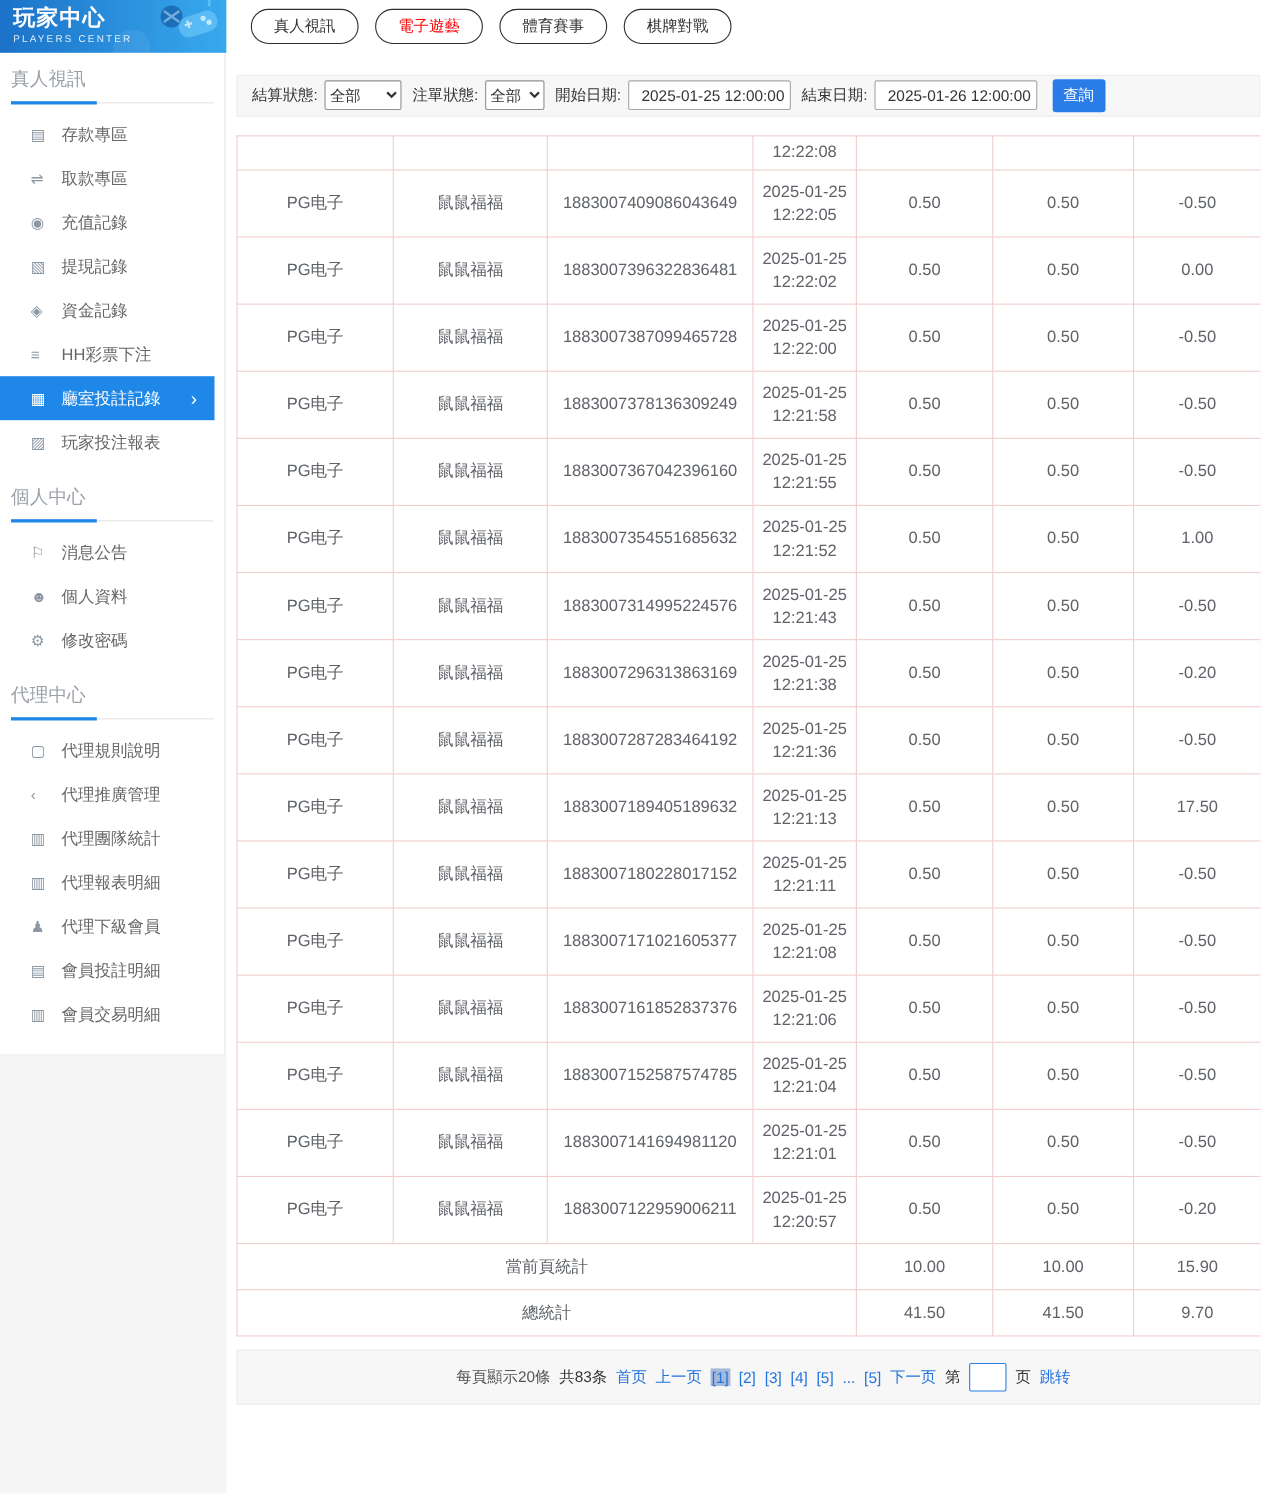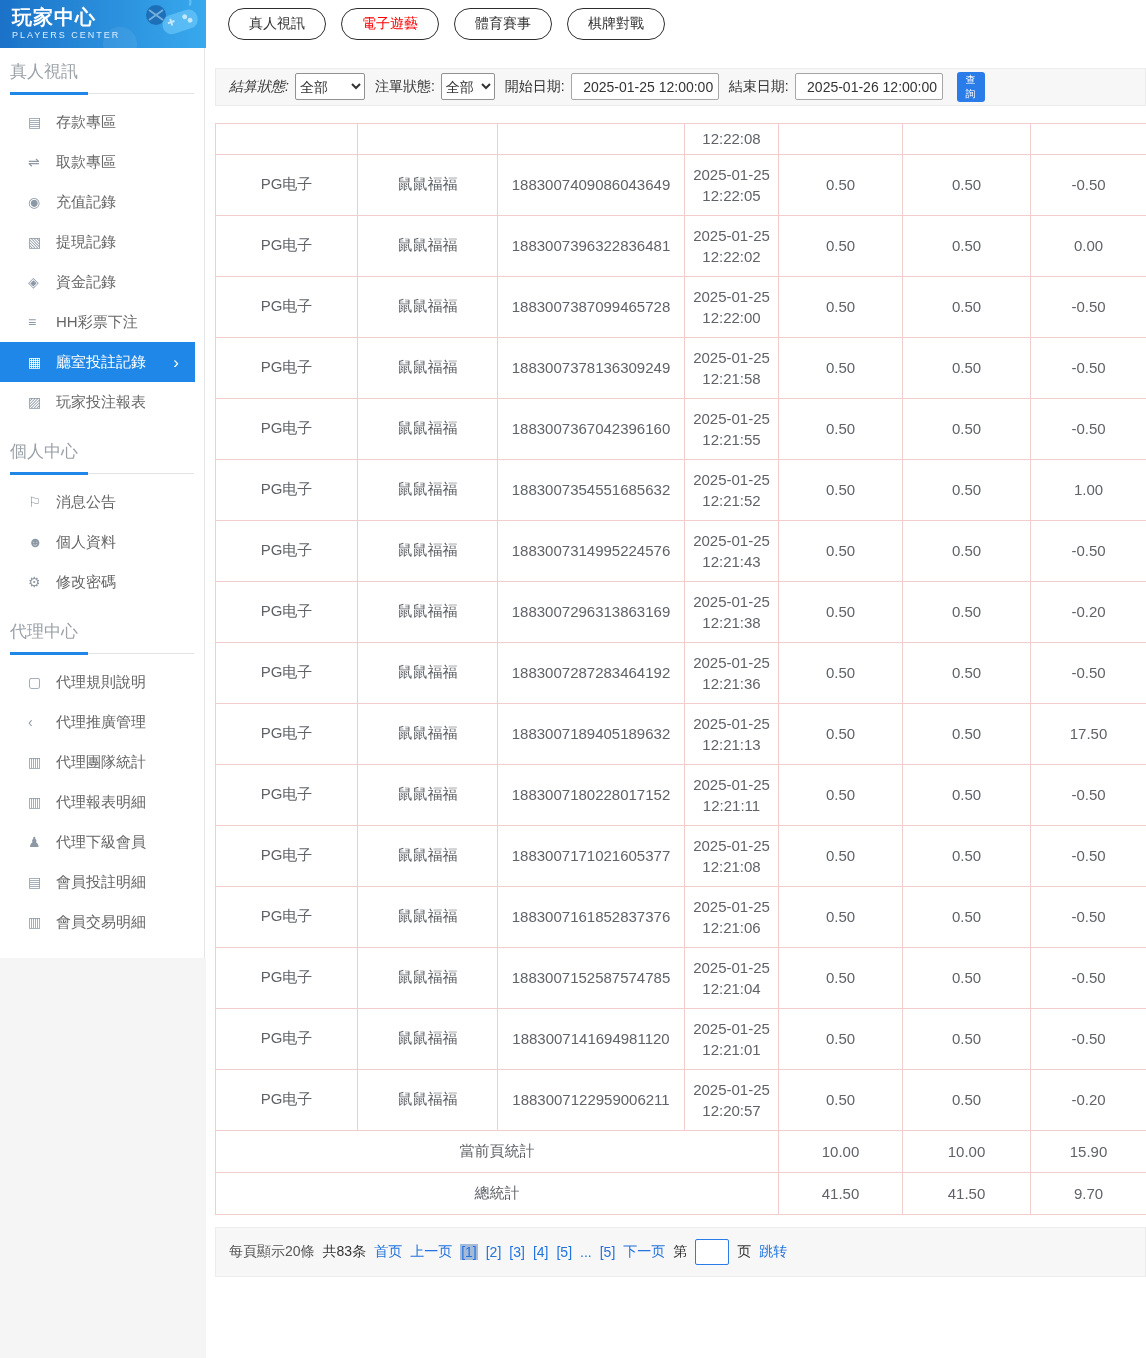--- a/index.html
+++ b/index.html
@@ -31,41 +31,41 @@
   
   .content{flex:1;background:#fff;padding:8px 0 0 9px;box-sizing:border-box;overflow:hidden;position:relative;}
   .tabs{display:flex;gap:15px;margin-left:13px;}
   .tab{border:1px solid #2e2e2e;border-radius:16px;padding:6px 20px;font-size:14px;color:#333;
     background:#fff;cursor:pointer;line-height:1.25;font-family:inherit;text-align:right;}
   .tab.active{color:var(--tab_active,#ff0000);}
 
   .filterbar{margin-top:28px;height:38px;background:var(--bar_bg,#f7f7f7);border:1px solid #ececec;
     display:flex;align-items:center;padding-left:13px;box-sizing:border-box;}
   .flabel{font-size:14px;color:#333;margin:0 6px 0 10px;white-space:nowrap;}
-  .flabel:first-child{margin-left:0;font-style:italic;}
+  .flabel:first-child{margin-left:0;}
   .fsel{height:27px;border:1px solid #919191;border-radius:2px;background:#fff;font-size:14px;
     color:#333;font-family:inherit;}
   .fsel.w1{width:70px;}
   .fsel.w2{width:54px;}
   .finput{width:148px;height:27px;border:1px solid #a6a6a6;border-radius:2px;font-size:14px;color:#333;
     padding:0 0 0 7px;box-sizing:border-box;font-family:inherit;text-align:center;}
-  .search-btn{width:28px;height:30px;background:var(--button,#2a7ce8);color:#fff;border:none;
-    border-radius:3px;font-size:10px;margin-left:14px;cursor:pointer;font-family:inherit;}
+  .search-btn{width:48px;height:30px;background:var(--button,#2a7ce8);color:#fff;border:none;
+    border-radius:3px;font-size:14px;margin-left:14px;cursor:pointer;font-family:inherit;}
 
   .bet-table{border-collapse:collapse;margin-top:17px;table-layout:fixed;width:931px;
     font-size:15px;color:#5f6368;}
   .bet-table td{border:1px solid var(--table_border,#f2cdcd);text-align:center;padding:0 2px;
     overflow:hidden;white-space:nowrap;}
   .bet-table tr.partial-row td{height:30px;}
   .bet-table tr.data-row td{height:60px;}
   .bet-table tr.summary-row td{height:41px;}
   .bet-table td.time div{line-height:21px;}
 
   .pagebar{margin-top:12px;height:50px;background:var(--bar_bg,#f7f7f7);border:1px solid #ececec;
-    display:flex;align-items:center;justify-content:flex-start;padding-left:13px;box-sizing:border-box;}
+    display:flex;align-items:center;justify-content:center;padding-left:13px;box-sizing:border-box;}
   .psize{font-size:14px;color:#555;}
   .pright{display:flex;align-items:center;font-size:14px;color:#333;white-space:nowrap;
     margin-right:-14px;}
   .pright > *{margin-left:8px;}
   #pages{display:inline-flex;margin-left:0;}
   #pages .plink{margin-left:8px;}
   .plink{color:var(--link,#2173dd);cursor:pointer;text-decoration:none;}
   .plink.ell{cursor:default;}
   .plink.current{background:var(--current_page_bg,#a5bad8);padding:0 1px;}
   .pjump{color:#333;}

